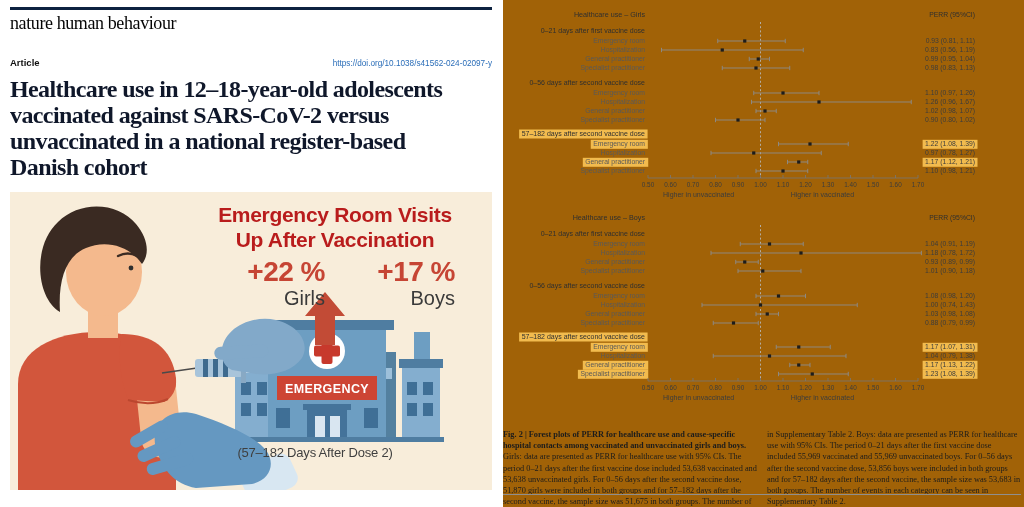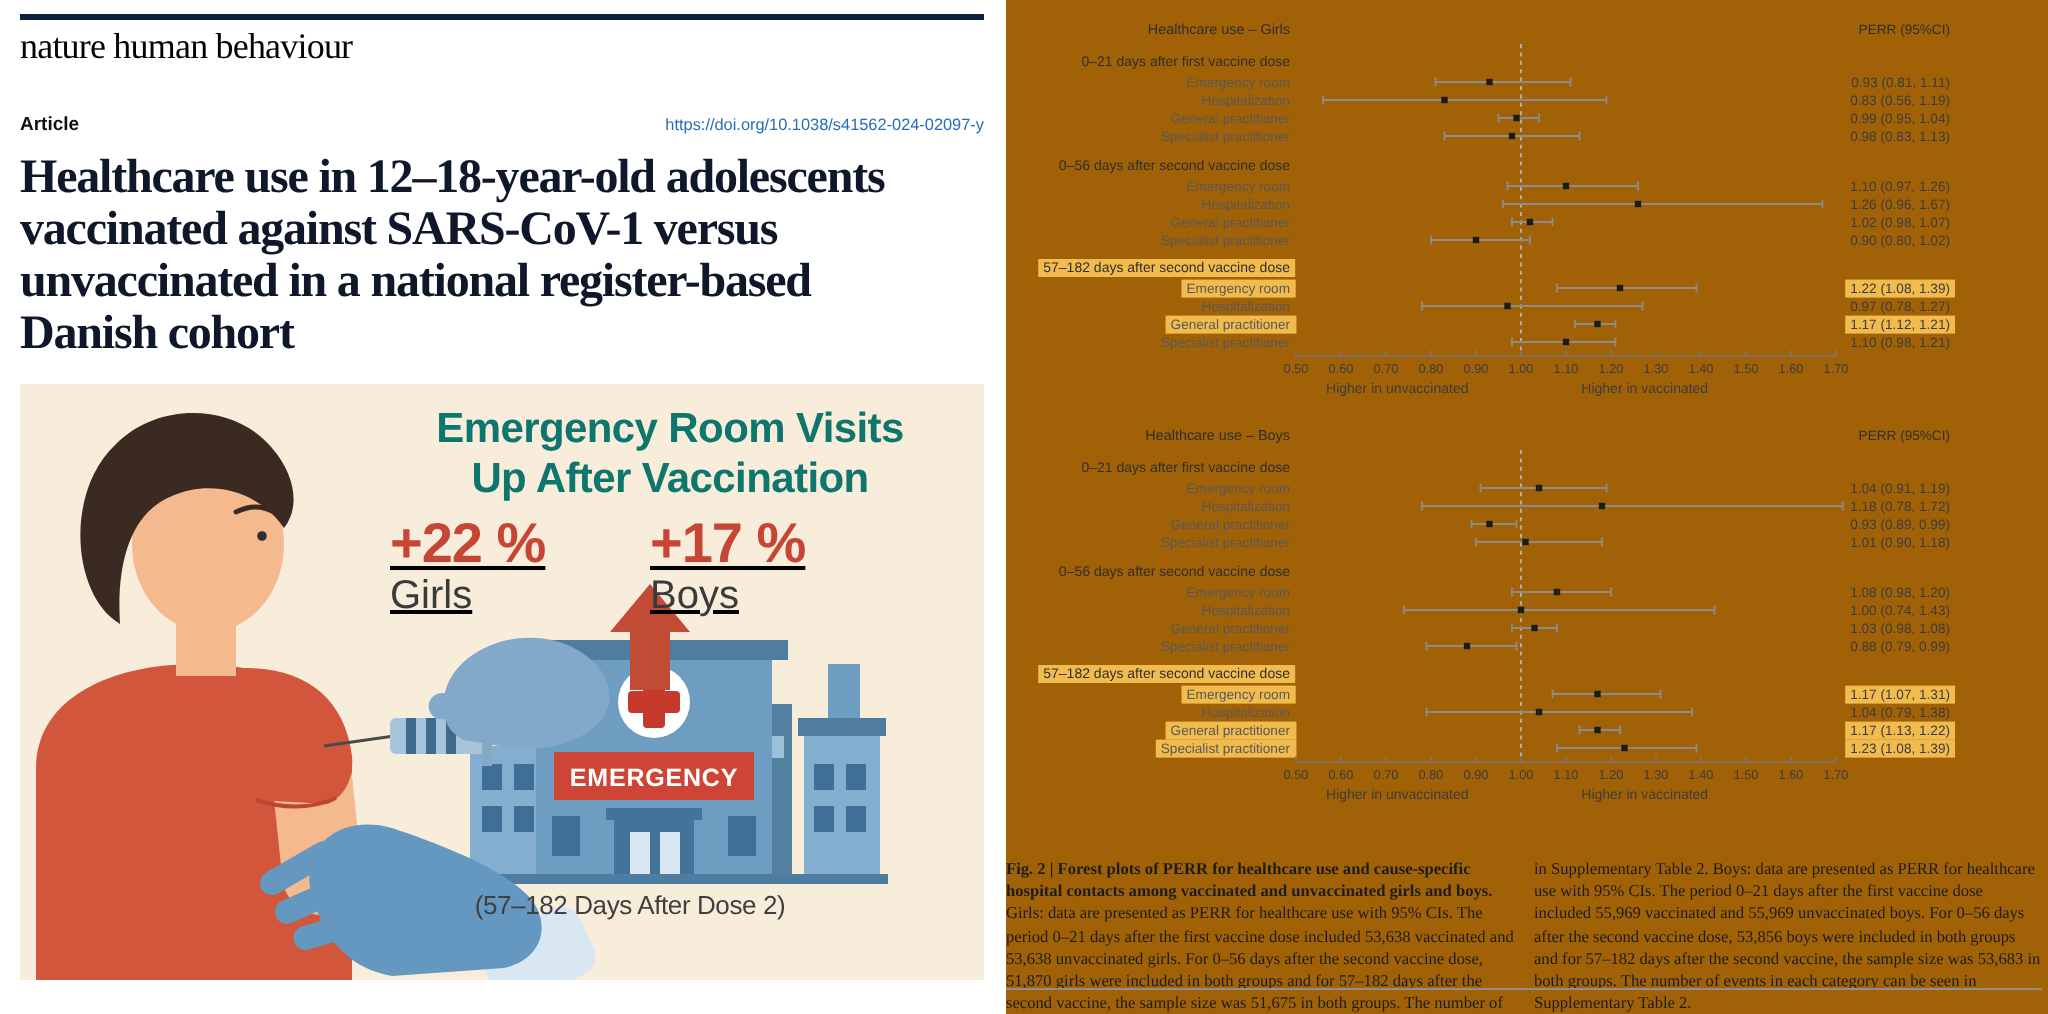--- a/index.html
+++ b/index.html
@@ -17,23 +17,23 @@
   .kicker{font-weight:700;font-size:9.5px;color:#111;}
   .doi{font-size:8.2px;color:#2a6db8;text-decoration:none;}
   .title{position:absolute;left:10px;top:76px;width:490px;margin:0;
          font-family:"Liberation Serif",serif;font-weight:700;font-size:24px;
          line-height:26px;letter-spacing:-0.6px;color:#0f172a;}
 
   .infographic{position:absolute;left:10px;top:192px;width:482px;height:298px;
                background:#f8edda;}
   .ig-svg{position:absolute;left:0;top:0;}
   .ig-headline{position:absolute;left:185px;top:10px;width:280px;text-align:center;
-               font-weight:700;font-size:21px;line-height:25px;color:#0f766e;letter-spacing:-0.3px;}
+               font-weight:700;font-size:21px;line-height:25px;color:#b91c1c;letter-spacing:-0.3px;}
   .ig-stats{position:absolute;left:185px;top:64px;width:260px;display:flex;}
-  .ig-stat{width:130px;text-align:left;text-decoration:underline;}
+  .ig-stat{width:130px;text-align:right;}
   .ig-num{font-weight:700;font-size:28px;line-height:31px;color:#c64534;letter-spacing:-0.5px;}
   .ig-lbl{font-size:20px;line-height:23px;color:#3a3a3a;}
   .ig-foot{position:absolute;left:145px;top:253px;width:320px;text-align:center;
            font-size:13px;color:#3f3f3f;letter-spacing:-0.2px;}
 
   
   .right{position:absolute;left:503px;top:0;width:521px;height:507px;background:#a16207;}
   .panel{position:absolute;left:0;}
   #panel-girls{top:-2px;}
   #panel-boys{top:201px;}
@@ -52,21 +52,21 @@
 
   <section class="left">
     <div class="mast-rule"></div>
     <div class="masthead">nature human behaviour</div>
     <div class="kicker-row">
       <span class="kicker">Article</span>
       <a class="doi" href="#">https://doi.org/10.1038/s41562-024-02097-y</a>
     </div>
     <h1 class="title">
       <span>Healthcare use in 12–18-year-old adolescents</span><br>
-      <span>vaccinated against SARS-CoV-1 versus</span><br>
+      <span>vaccinated against SARS-CoV-2 versus</span><br>
       <span>unvaccinated in a national register-based</span><br>
       <span>Danish cohort</span>
     </h1>
 
     <div class="infographic">
       <svg class="ig-svg" width="482" height="298" viewBox="0 0 482 298">
 
         <g>
           <rect x="234" y="140" width="16" height="30" fill="#6d9ec2"></rect>
           <rect x="404" y="140" width="16" height="30" fill="#6d9ec2"></rect>

